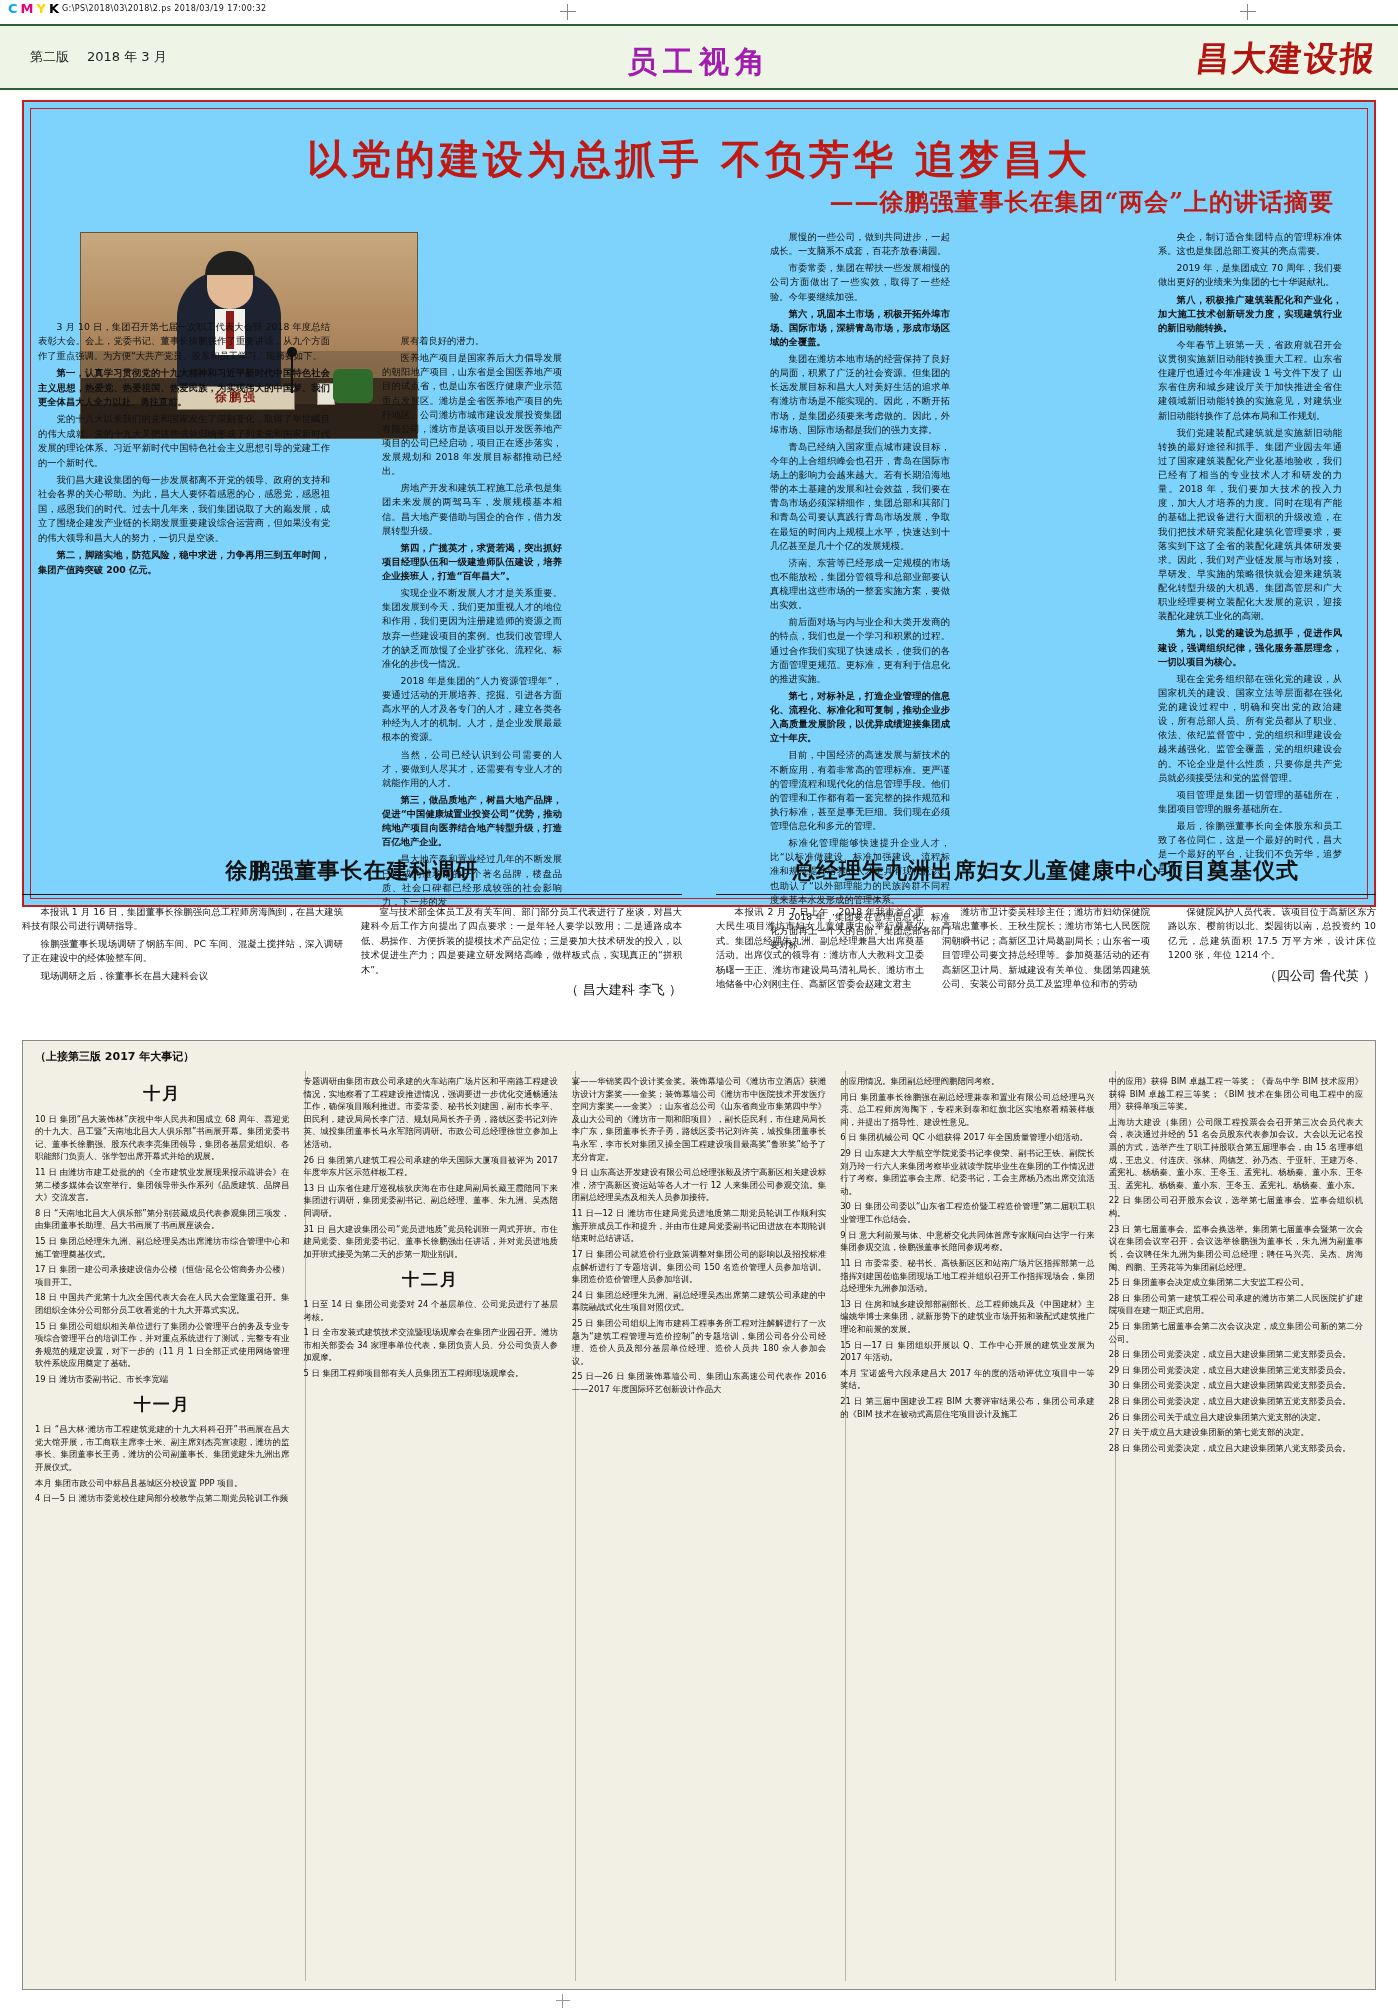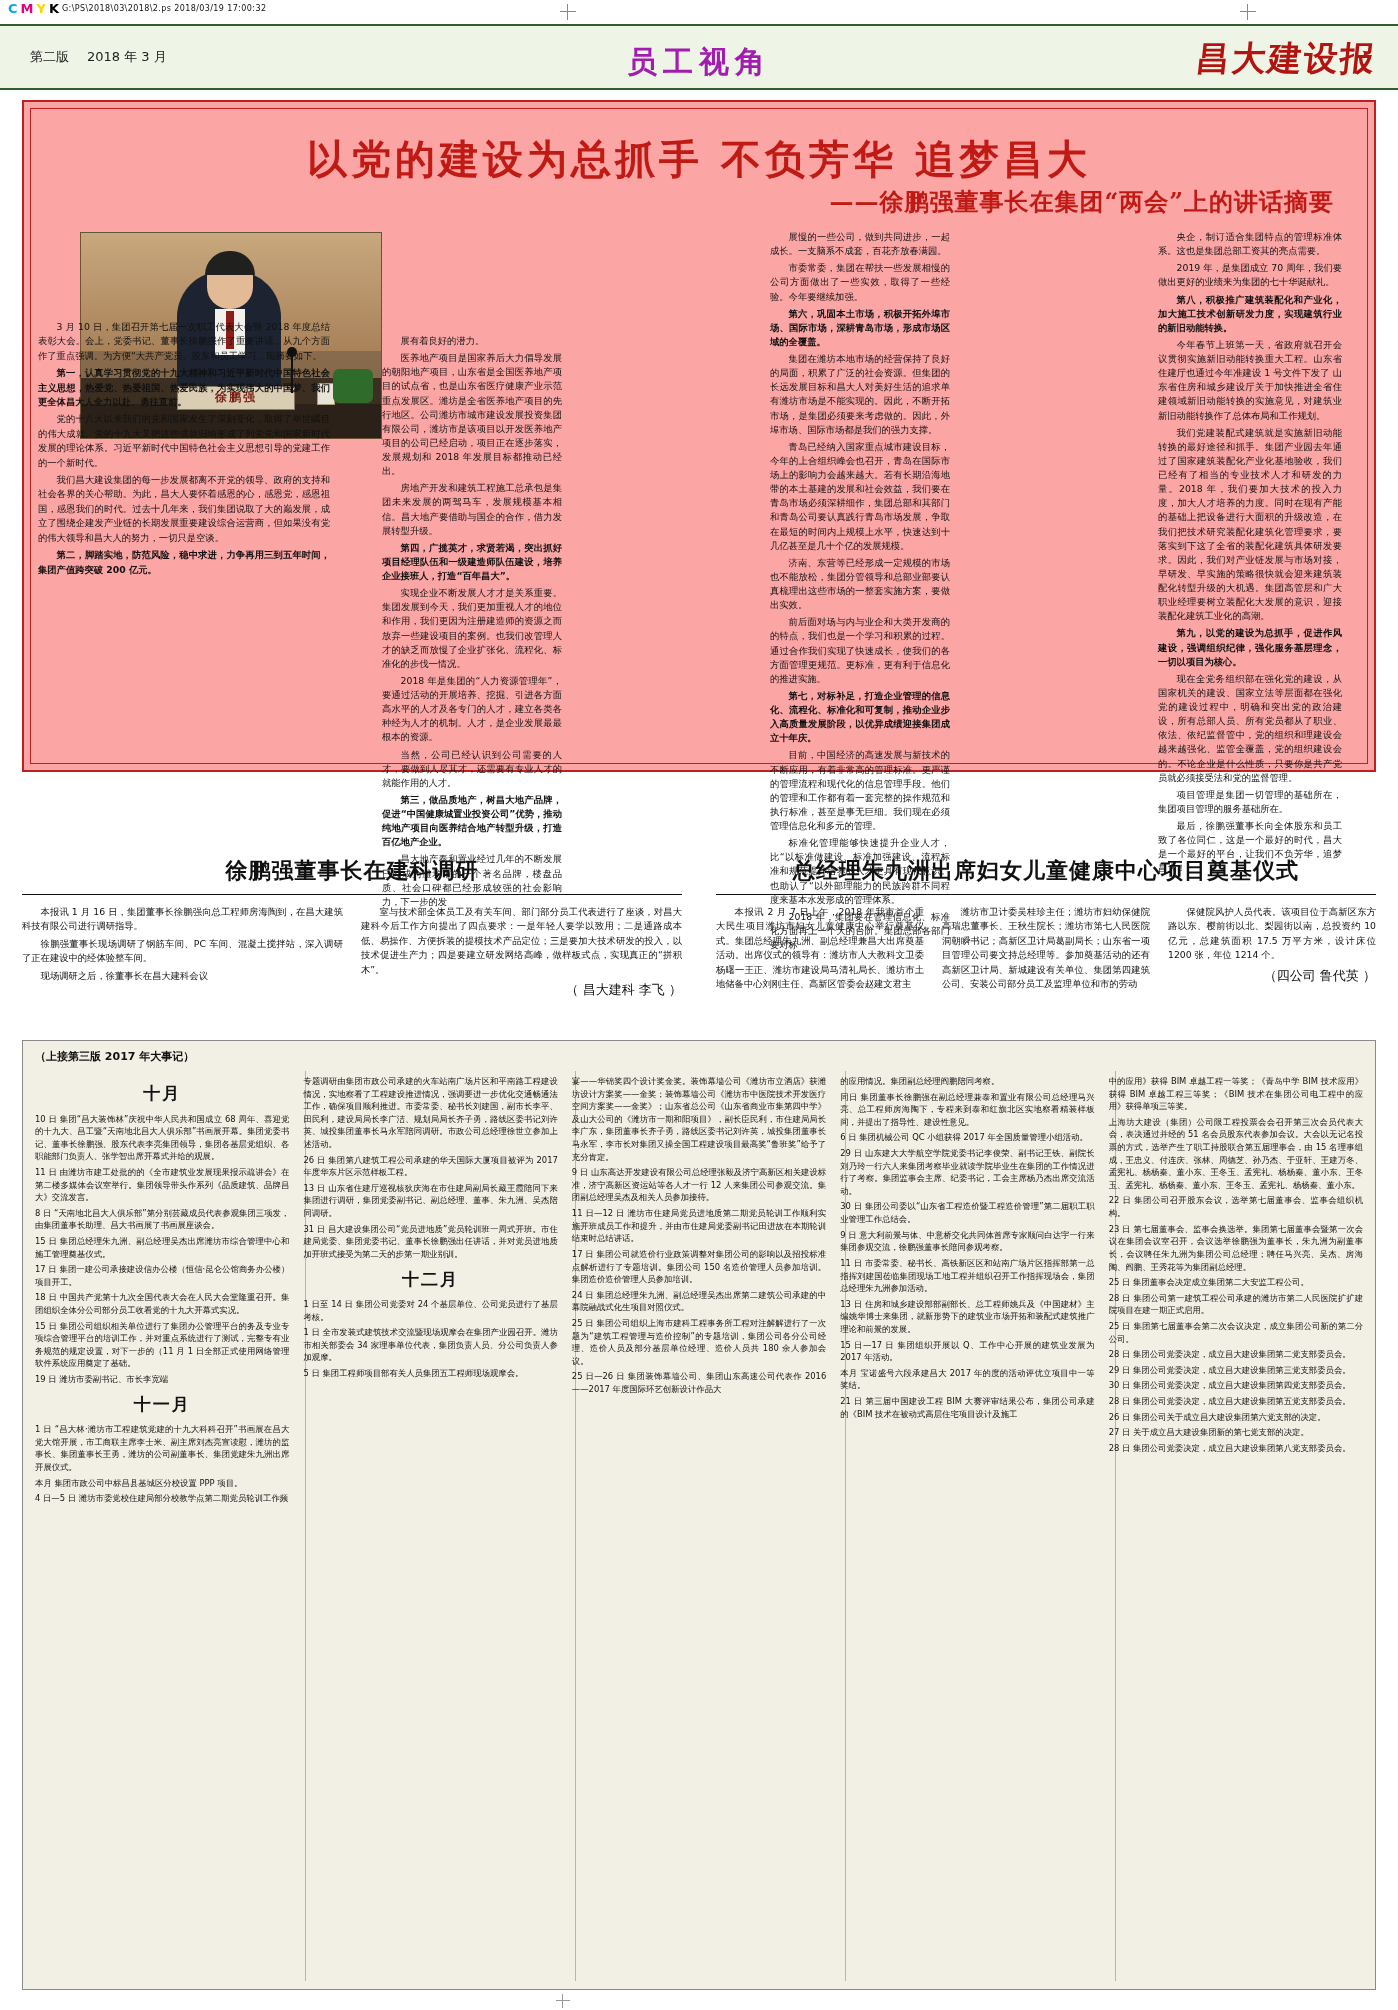--- a/index.html
+++ b/index.html
@@ -25,25 +25,25 @@
   .crossmark:after{top:7px;left:0;height:1px;width:16px;}
 
   
   .masthead{position:absolute;top:24px;left:0;width:1398px;height:62px;background:#eef4e6;border-top:2px solid #2f5e2f;border-bottom:2px solid #2f5e2f;}
   .issue{position:absolute;left:30px;top:22px;font-size:13px;color:#222;}
   .issue .sep{display:inline-block;width:18px;}
   .sectiontitle{position:absolute;left:0;right:0;top:16px;text-align:center;font-size:30px;font-weight:bold;letter-spacing:6px;color:#a21caf;font-family:"DejaVu Sans","Liberation Sans",sans-serif;}
   .logo{position:absolute;right:22px;top:10px;font-size:34px;font-weight:bold;color:#b3140f;letter-spacing:2px;font-family:"DejaVu Serif","Liberation Serif",serif;transform:skewX(-6deg);}
 
   
-  .mainbox{position:absolute;left:22px;top:100px;width:1354px;height:672px;border:2px solid #c02020;box-sizing:border-box;background:#fca5a5;}
+  .mainbox{position:absolute;left:22px;top:100px;width:1354px;height:807px;border:2px solid #c02020;box-sizing:border-box;background:#7dd3fc;}
   .mainbox .inner{position:absolute;left:6px;top:6px;right:6px;bottom:6px;border:1px solid #c02020;}
   .headline{position:absolute;left:40px;top:30px;width:1270px;text-align:center;font-size:40px;font-weight:bold;color:#c01a14;letter-spacing:4px;font-family:"DejaVu Serif","Liberation Serif",serif;}
   .subheadline{position:absolute;left:40px;top:84px;width:1270px;text-align:right;font-size:24px;font-weight:bold;color:#c01a14;letter-spacing:1px;font-family:"DejaVu Serif","Liberation Serif",serif;}
-  .photo{position:absolute;left:56px;top:130px;width:300px;height:205px;background:linear-gradient(#9c7d5a,#7a5f43);border:1px solid #6b5434;overflow:hidden;}
+  .photo{position:absolute;left:56px;top:130px;width:300px;height:205px;background:linear-gradient(#9c7d5a,#7a5f43);border:1px solid #6b5434;overflow:hidden;padding-left:36px;}
   .photo .wall{position:absolute;left:0;top:0;right:0;height:118px;background:linear-gradient(#c8a87e,#a9825a);}
   .photo .desk{position:absolute;left:0;bottom:0;right:0;height:60px;background:#3c2f22;}
   .photo .deskfront{position:absolute;left:0;bottom:0;right:0;height:34px;background:#2b2118;}
   .photo .person{position:absolute;left:96px;top:38px;width:104px;height:122px;background:#1d2330;border-radius:46px 46px 6px 6px;}
   .photo .head{position:absolute;left:126px;top:22px;width:46px;height:54px;background:#e2bb96;border-radius:22px;}
   .photo .hair{position:absolute;left:124px;top:18px;width:50px;height:24px;background:#20211f;border-radius:24px 24px 0 0;}
   .photo .shirt{position:absolute;left:134px;top:76px;width:30px;height:46px;background:#f3f1ec;}
   .photo .tie{position:absolute;left:145px;top:78px;width:8px;height:38px;background:#8d1d19;}
   .photo .nameplate{position:absolute;left:96px;bottom:28px;width:116px;height:22px;background:#d9cdb4;border:1px solid #8a7a5d;}
   .photo .nameplate span{display:block;text-align:center;font-size:12px;font-weight:bold;color:#7a1d12;line-height:20px;letter-spacing:2px;}

